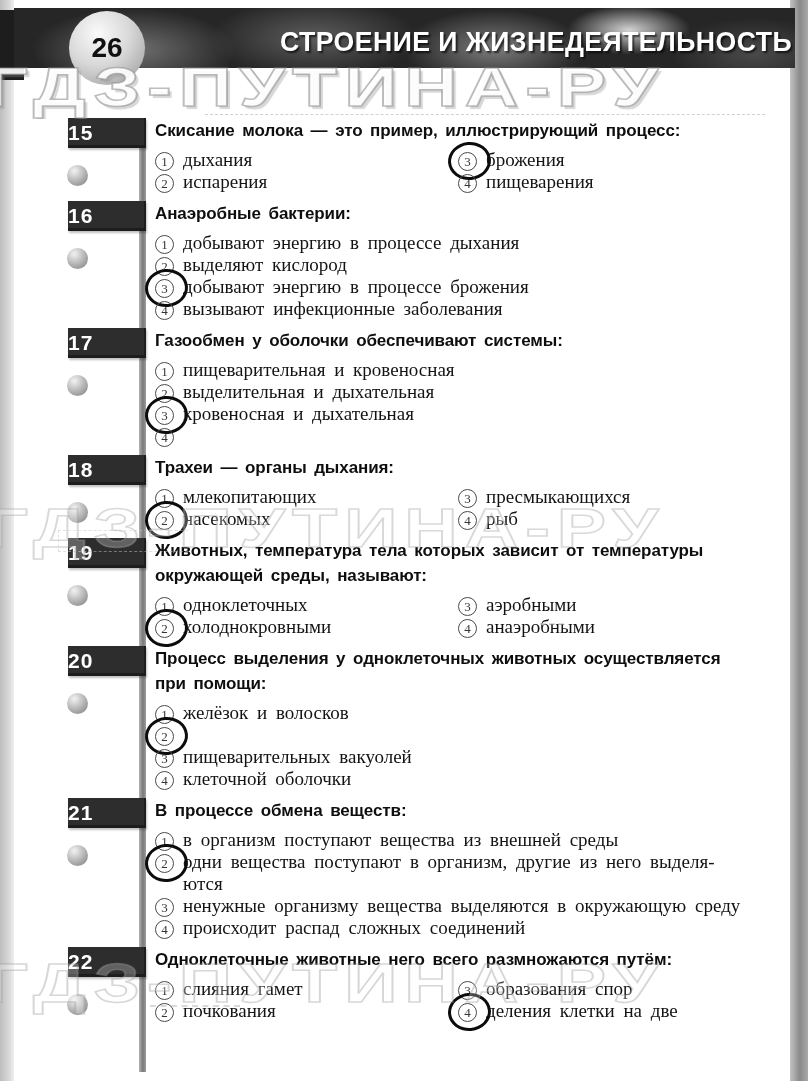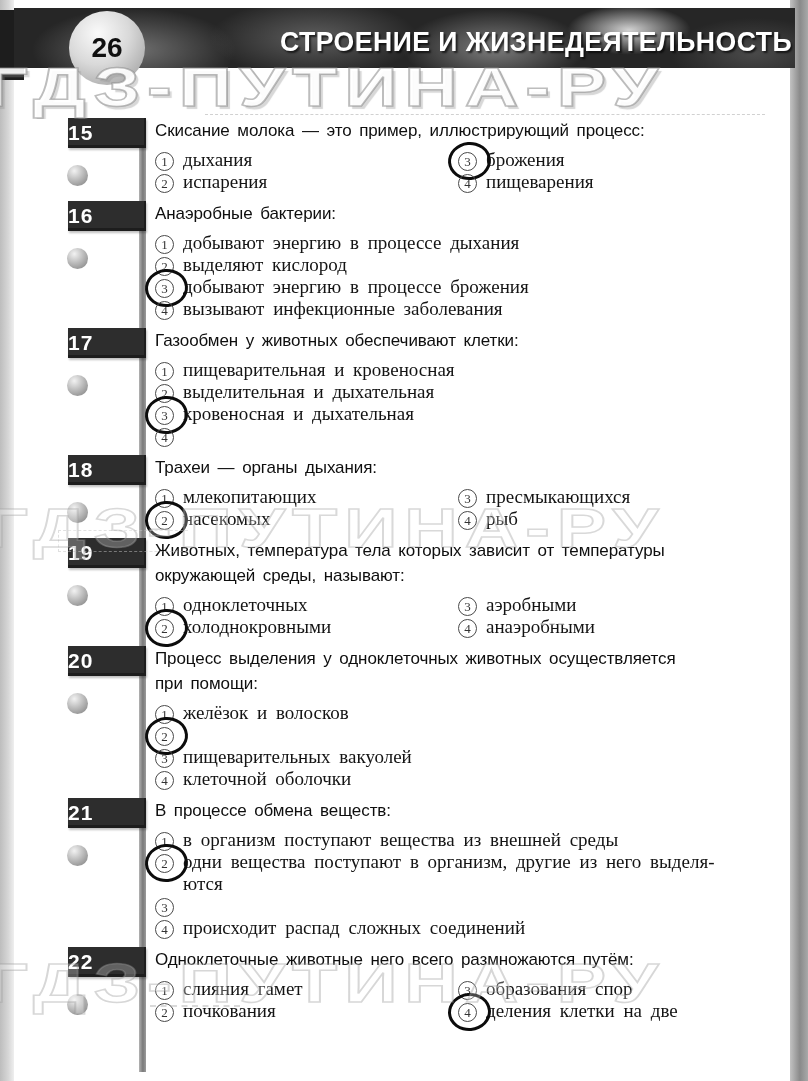--- a/index.html
+++ b/index.html
@@ -63,21 +63,21 @@
   
   .q-list { position:absolute; left:0; top:118px; width:808px; z-index:2; }
   .q-row  { position:relative; padding-left:155px; padding-right:26px;
             margin-bottom:8px; min-height:70px; }
   .q-box  { position:absolute; left:68px; top:0; width:78px; height:30px;
             background:#2d2d2d; color:#fff; display:flex; align-items:center; 
             font-weight:bold; font-size:21px; letter-spacing:1px;
             box-shadow:inset -2px -3px 0 rgba(0,0,0,.35), 1px 2px 2px rgba(0,0,0,.25); }
   .q-sphere { position:absolute; left:67px; top:47px; width:21px; height:21px; border-radius:50%;
             background:radial-gradient(circle at 35% 28%, #f2f2f2 0%, #bcbcbc 45%, #7c7c7c 100%); }
-  .q-stem { font-size:17px; font-weight:normal; line-height:25px; margin-bottom:6px;
+  .q-stem { font-size:17px; font-weight:bold; line-height:25px; margin-bottom:6px;
             color:#0e0e0e; white-space:pre-line; word-spacing:3px; letter-spacing:-.1px; }
   .opts.one-col .opt { display:flex; }
   .opts.two-col { display:grid; grid-template-columns:303px 1fr;
                   grid-template-rows:repeat(2,auto); grid-auto-flow:column; }
   .opts.two-col .opt { display:flex; }
   .opt { font-family:"Liberation Serif", serif; font-size:19px; line-height:22px;
          color:#141414; word-spacing:4px; align-items:flex-start; }
   .onum-wrap { position:relative; flex:0 0 auto; margin-right:9px; display:inline-block; }
   .digit { display:inline-block; width:19px; height:19px; border:1.2px solid #4a4a4a;
            border-radius:50%; font-family:"Liberation Serif", serif; font-size:13px;
@@ -186,21 +186,21 @@
     </span>
     <span class="label">вызывают инфекционные заболевания</span>
   </div>
         </div>
   </div>
       <div class="q-row">
     <div class="q-box">
       <span>17</span>
     </div>
     <div class="q-sphere"></div>
-    <div class="q-stem">Газообмен у животных обеспечивают клетки:</div>
+    <div class="q-stem">Газообмен у оболочки обеспечивают системы:</div>
     <div class="opts one-col">
           <div class="opt">
     <span class="onum-wrap">
       <span class="digit">1</span>
     </span>
     <span class="label">пищеварительная и кровеносная</span>
   </div>
           <div class="opt">
     <span class="onum-wrap">
       <span class="digit">2</span>
@@ -337,20 +337,21 @@
     <span class="onum-wrap selected">
       <span class="digit">2</span>
     </span>
     <span class="label">одни вещества поступают в организм, другие из него выделя-
 ются</span>
   </div>
           <div class="opt">
     <span class="onum-wrap">
       <span class="digit">3</span>
     </span>
+    <span class="label">ненужные организму вещества выделяются в окружающую среду</span>
   </div>
           <div class="opt">
     <span class="onum-wrap">
       <span class="digit">4</span>
     </span>
     <span class="label">происходит распад сложных соединений</span>
   </div>
         </div>
   </div>
       <div class="q-row">

